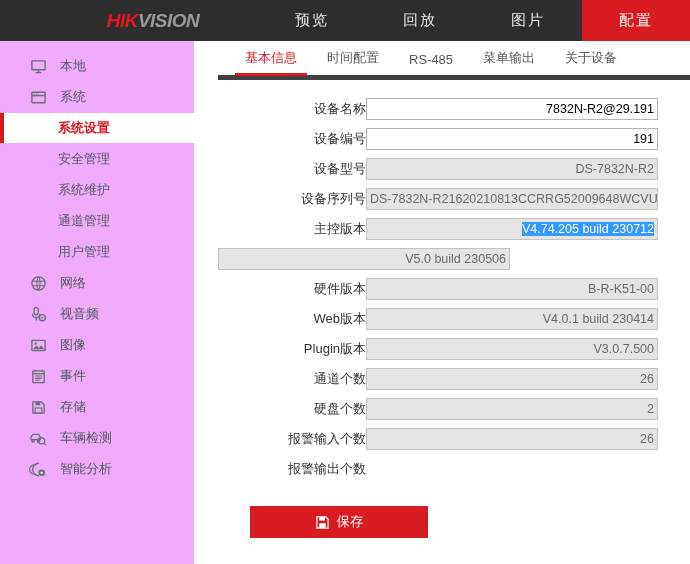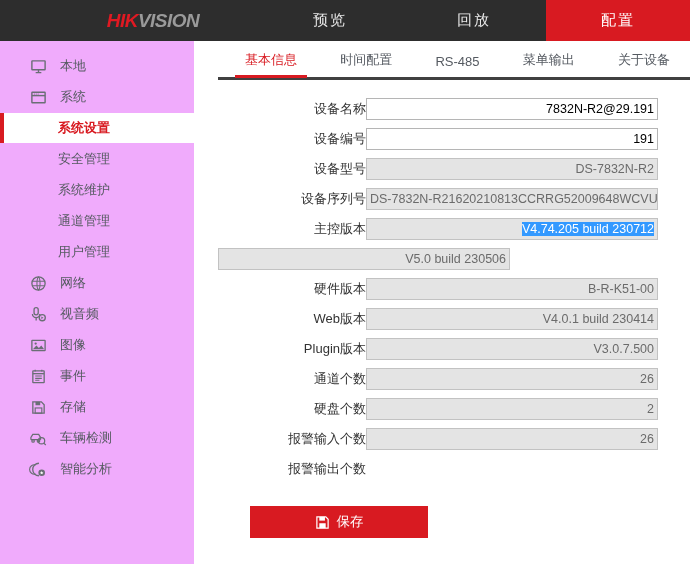--- a/index.html
+++ b/index.html
@@ -115,25 +115,24 @@
     position: absolute;
     top: 41px; left: 218px;
     width: 472px;
     height: 523px;
     background: #ffffff;
     overflow: hidden;
   }
 
   .tabbar {
     height: 39px;
-    border-bottom: 3px solid #404040;
+    border-bottom: 5px solid #404040;
     display: flex;
     align-items: flex-end;
     padding-left: 17px;
-    justify-content: space-between;
   }
   .tab {
     font-size: 13px;
     color: #555a61;
     padding: 0 10px 8px 10px;
     margin-right: 10px;
     cursor: pointer;
     position: relative;
     white-space: nowrap;
   }
@@ -220,20 +219,23 @@
     <span class="hik">HIK</span>
       <span class="vis">VISION</span>
   </div>
   <div class="nav" id="nav-host">
       <div class="nav-item">
         <span>预览</span>
       </div>
       <div class="nav-item">
         <span>回放</span>
       </div>
+      <div class="nav-item">
+        <span>图片</span>
+      </div>
       <div class="nav-item active">
         <span>配置</span>
       </div>
     </div>
 </div>
 
 <div class="sidebar" id="sidebar-host">
     <div class="side-row">
       <span class="ico">
         <svg width="17" height="17" viewBox="0 0 18 18" fill="none" stroke="#6a6e75" stroke-width="1.5">

